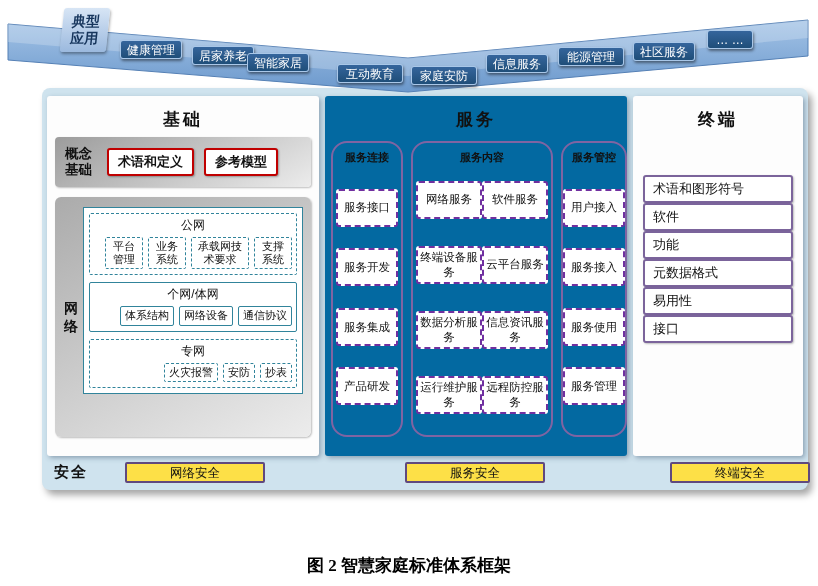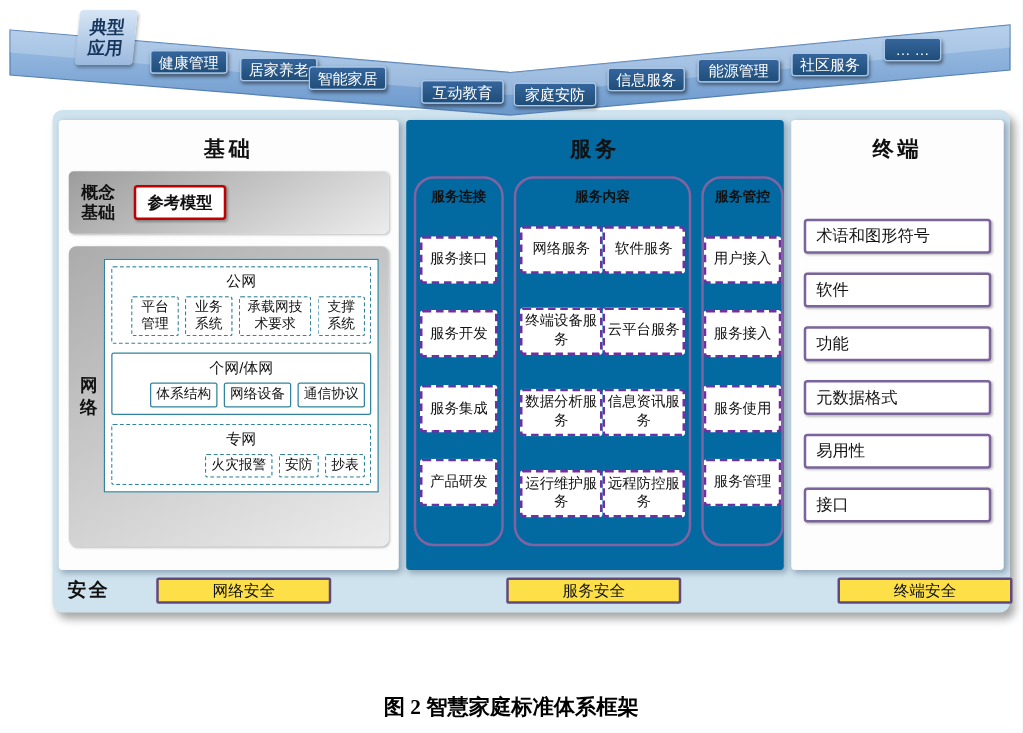--- a/index.html
+++ b/index.html
@@ -70,21 +70,21 @@
   .svc-title { text-align:center; font-size:11px; font-weight:600; margin:2px 0; }
   .svc-items { flex:1; display:flex; flex-direction:column;
                justify-content:space-evenly; align-items:center; }
   .svc-grid  { flex:1; display:grid; grid-template-columns:1fr 1fr; place-items:center; }
   .svc-item { width:56px; min-height:30px; background:#fff; border:2px dashed #7030a0;
               border-radius:3px; font-size:11.5px; line-height:1.25; text-align:center;
               display:flex; align-items:center; justify-content:center; padding:2px 1px; }
   .col-content .svc-item { width:60px; }
 
   
-  .term-items { padding:38px 10px 0; display:flex; flex-direction:column; gap:15px; }
+  .term-items { padding:38px 10px 0; display:flex; flex-direction:column; }
   .term-item { background:#fff; border:2px solid #7b649b; border-radius:3px;
                font-size:13px; padding:3px 8px; box-shadow:1px 1px 2px rgba(0,0,0,.25); }
 
   
   .security { position:absolute; left:0; top:368px; width:766px; height:34px; }
   .security-label { position:absolute; left:12px; top:7px; font-weight:bold;
                     font-size:15px; letter-spacing:2px; }
   .sec-box { position:absolute; top:6px; width:140px; height:21px; line-height:18px;
              background:#fde047; border:2px solid #60497e; border-radius:2px;
              font-size:12.5px; text-align:center; box-sizing:border-box; }
@@ -126,20 +126,21 @@
     <div class="app-btn" style="left:707px;top:30px;width:46px">… …</div>
   </div>
 
   <div class="board">
 
     <section class="panel panel-foundation">
       <h2 class="panel-title">基础</h2>
 
       <div class="concept-bar">
         <div class="concept-label">概念基础</div>
+        <div class="red-box">术语和定义</div>
         <div class="red-box">参考模型</div>
       </div>
 
       <div class="network">
         <div class="network-label">网络</div>
         <div class="network-inner">
 
           <div class="net-box">
             <div class="net-title">公网</div>
             <div class="net-items">

